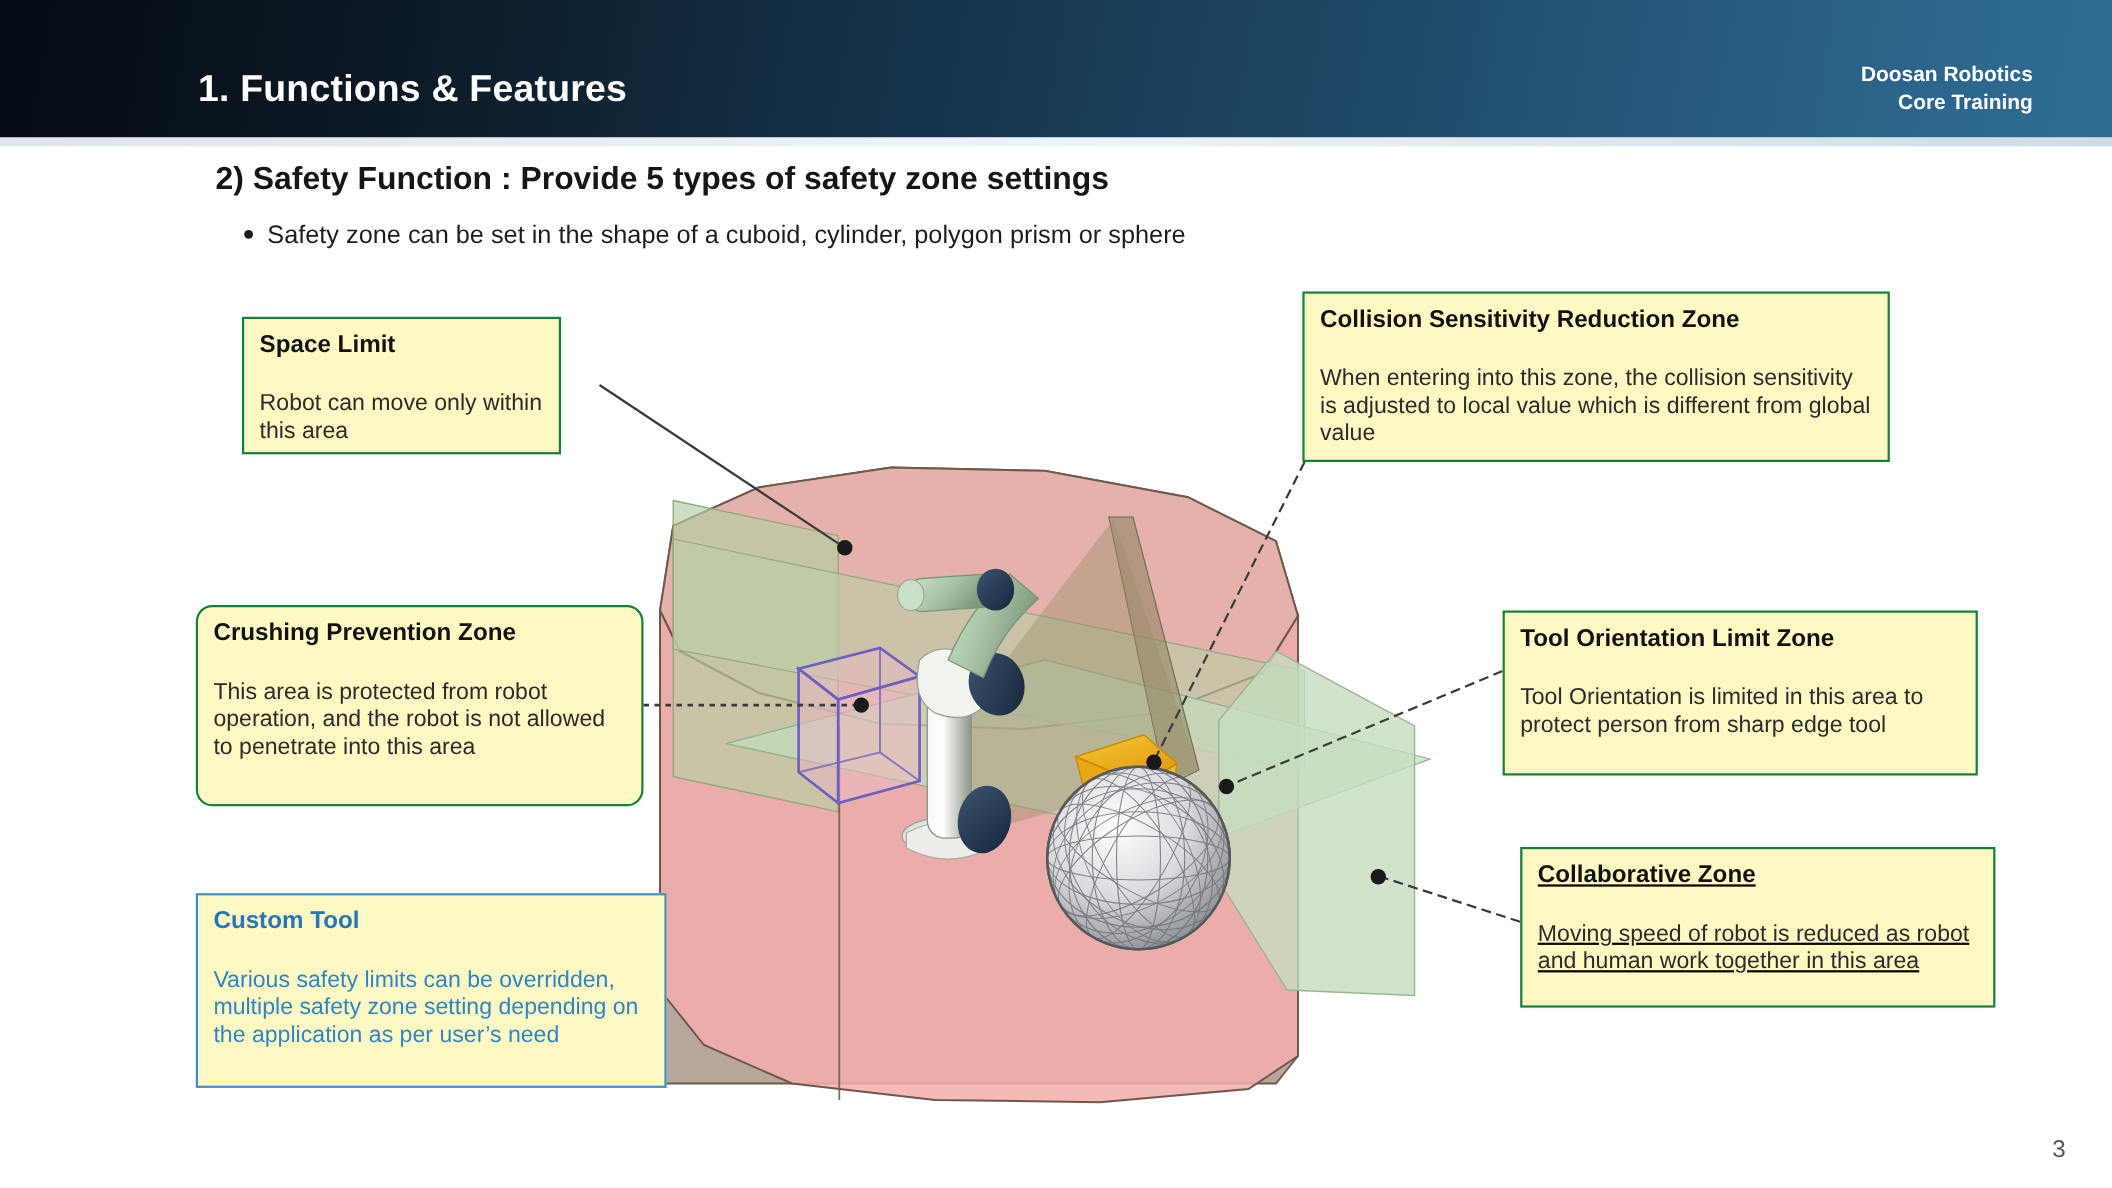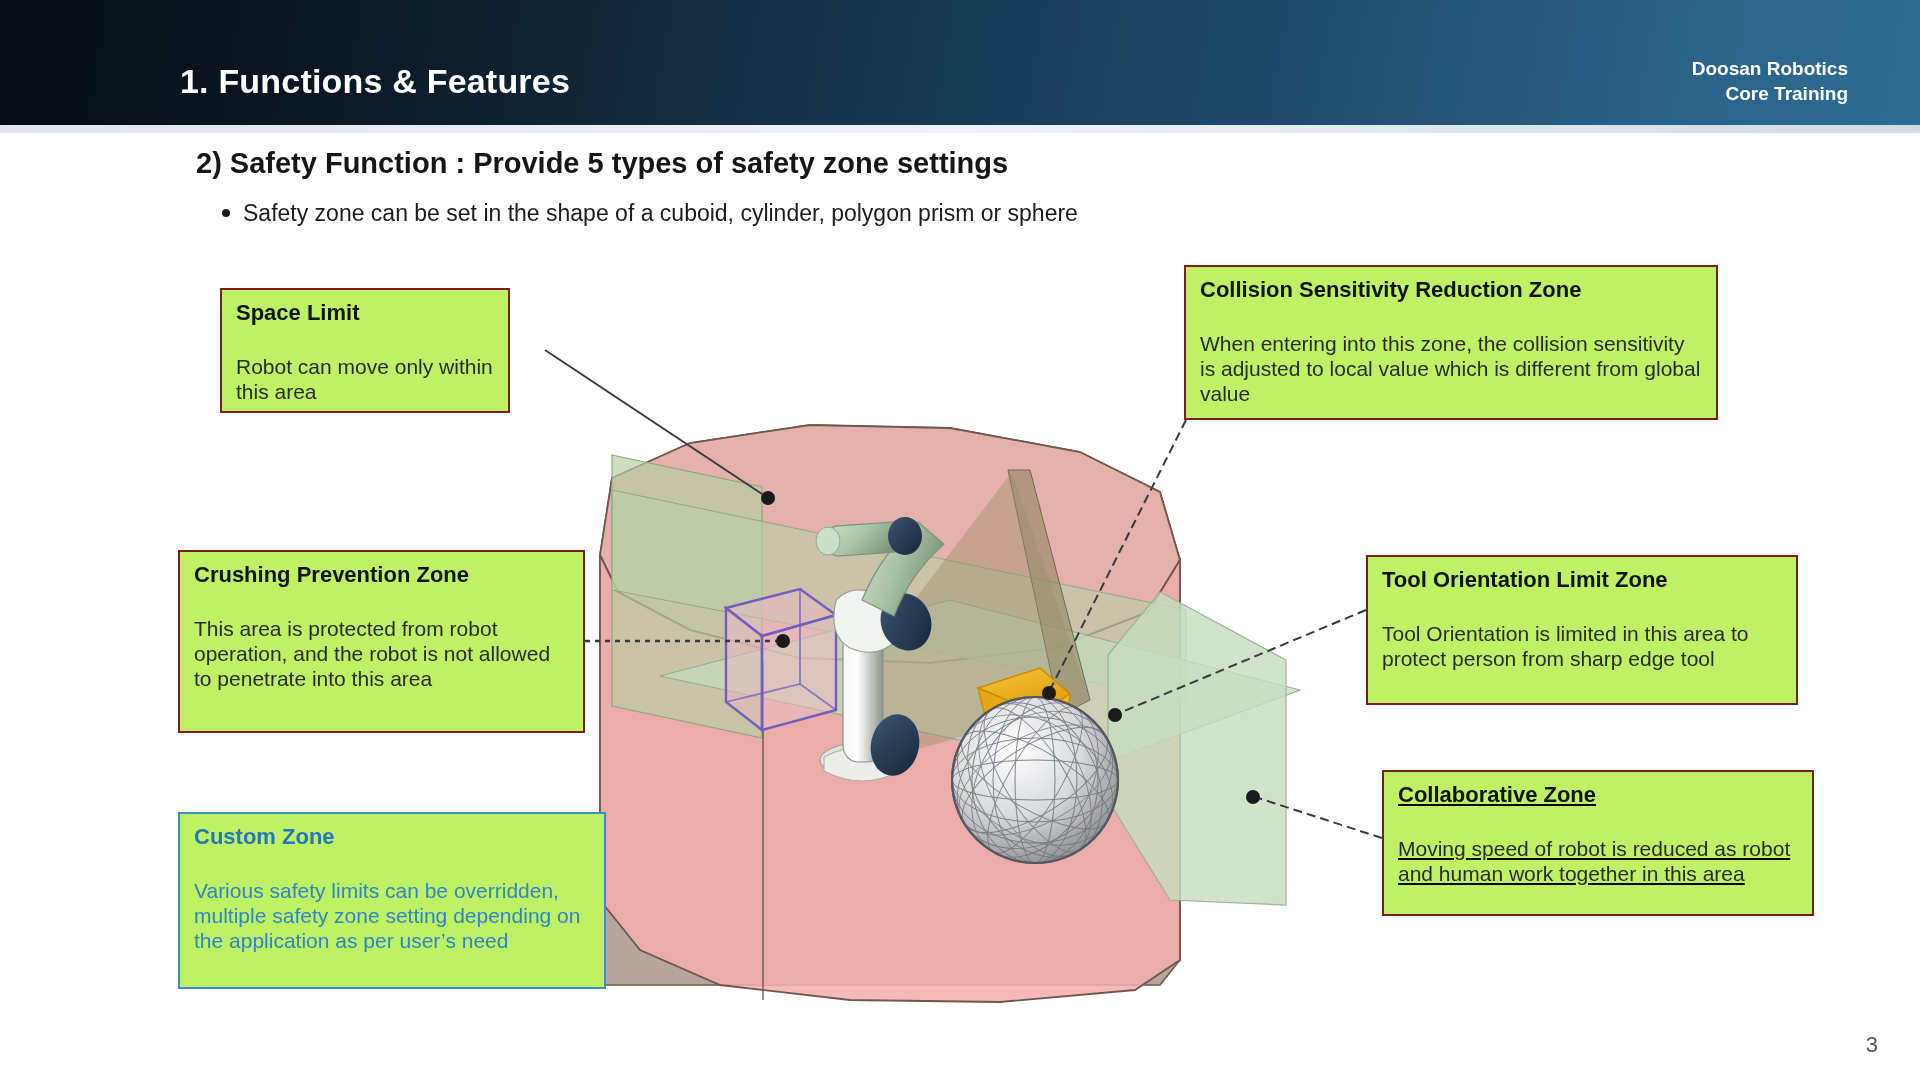--- a/index.html
+++ b/index.html
@@ -81,22 +81,22 @@
     width: 8px; height: 8px;
     border-radius: 50%;
     background: #1c1c1c;
     margin-right: 13px;
     vertical-align: 4px;
   }
 
   
   .callout {
     position: absolute;
-    background: #bef264;
-    border: 2px solid #7f1d1d;
+    background: #fef9c3;
+    border: 2px solid #15803d;
     box-sizing: border-box;
     padding: 10px 14px 12px 14px;
   }
   .callout .c-title {
     font-size: 22px;
     font-weight: bold;
     color: #121212;
     line-height: 1.18;
     margin-bottom: 5px;
     white-space: nowrap;
@@ -107,21 +107,21 @@
     line-height: 1.2;
     margin-top: 28px;
   }
   .callout.accent {
     border-color: #3d8fc9;
   }
   .callout.accent .c-title { color: #2776b8; margin-bottom: 1px; }
   .callout.accent .c-body  { color: #2f86c7; }
 
   #callout-space-limit       { left: 220px;  top: 288px; width: 290px; height: 125px; }
-  #callout-crushing          { left: 178px;  top: 550px; width: 407px; height: 183px; }
+  #callout-crushing          { left: 178px;  top: 550px; width: 407px; height: 183px; border-radius: 15px; }
   #callout-custom-zone       { left: 178px;  top: 812px; width: 428px; height: 177px; }
   #callout-collision         { left: 1184px; top: 265px; width: 534px; height: 155px; }
   #callout-tool-orientation  { left: 1366px; top: 555px; width: 432px; height: 150px; }
   #callout-collaborative     { left: 1382px; top: 770px; width: 432px; height: 146px; text-decoration: underline; }
 
   
   #scene {
     position: absolute;
     left: 0; top: 0;
     width: 1920px;
@@ -308,21 +308,21 @@
   <div class="c-title">Space Limit</div>
   <div class="c-body">Robot can move only within this area</div>
 </div>
 
 <div class="callout" id="callout-crushing">
   <div class="c-title">Crushing Prevention Zone</div>
   <div class="c-body">This area is protected from robot operation, and the robot is not allowed to penetrate into this area</div>
 </div>
 
 <div class="callout accent" id="callout-custom-zone">
-  <div class="c-title">Custom Zone</div>
+  <div class="c-title">Custom Tool</div>
   <div class="c-body">Various safety limits can be overridden, multiple safety zone setting depending on the application as per user’s need</div>
 </div>
 
 <div class="callout" id="callout-collision">
   <div class="c-title">Collision Sensitivity Reduction Zone</div>
   <div class="c-body">When entering into this zone, the collision sensitivity is adjusted to local value which is different from global value</div>
 </div>
 
 <div class="callout" id="callout-tool-orientation">
   <div class="c-title">Tool Orientation Limit Zone</div>

